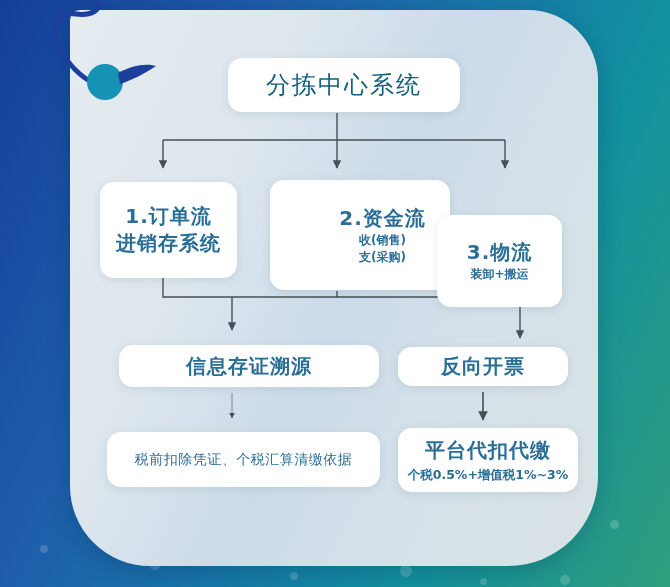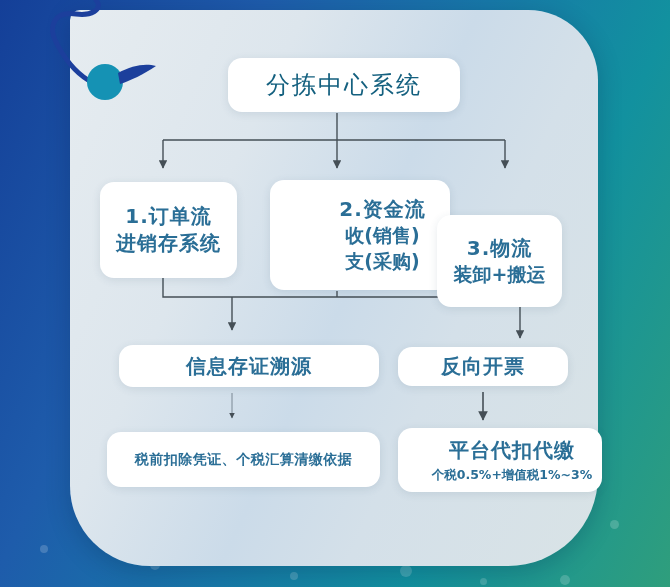--- a/index.html
+++ b/index.html
@@ -24,32 +24,32 @@
     box-shadow:0 6px 24px rgba(0,25,60,.22);
   }
   .node{
     position:absolute;background:var(--node-bg,#ffffff);border-radius:14px;
     display:flex;flex-direction:column;align-items:center;justify-content:center;
     box-shadow:0 2px 8px rgba(50,80,110,.12);
     color:var(--node-text,#2a6e96);text-align:center;line-height:1.35;
   }
   .t-title{font-size:24px;font-weight:400;color:var(--title-text,#14607f);letter-spacing:2px;}
   .t-head{font-size:20px;font-weight:700;letter-spacing:1px;}
-  .t-sub{font-size:19px;font-weight:600;}
+  .t-sub{font-size:12px;font-weight:600;}
   .t-mid{font-size:20px;font-weight:700;letter-spacing:1px;}
-  .t-small{font-size:14px;font-weight:700;letter-spacing:.5px;}
+  .t-small{font-size:14px;font-weight:400;letter-spacing:.5px;}
   .t-tiny{font-size:12.5px;font-weight:600;margin-top:3px;}
   #node-title{left:228px;top:58px;width:232px;height:54px;}
   #node-box1{left:100px;top:182px;width:137px;height:96px;text-align:center;}
   #node-box2{left:270px;top:180px;width:135px;height:110px;padding-left:45px;}
   #node-box3{left:437px;top:183px;width:125px;height:92px;margin-top:32px;}
   #node-info{left:119px;top:345px;width:260px;height:42px;}
   #node-reverse{left:398px;top:347px;width:170px;height:39px;text-align:right;}
   #node-tax{left:107px;top:432px;width:273px;height:55px;}
-  #node-platform{left:398px;top:428px;width:180px;height:64px;padding-left:24px;}
+  #node-platform{left:398px;top:428px;width:180px;height:64px;}
   svg.overlay{position:absolute;left:0;top:0;pointer-events:none;}
   .conn{stroke:var(--connector,#454f56);stroke-width:1.4;fill:none;}
   .conn.faint{stroke:#7a8894;stroke-width:1;}
   .conn.bold{stroke-width:1.6;}
   .arrowhead{fill:var(--connector,#454f56);}
 </style>
 </head>
 <body>
 
 <div class="stage">

